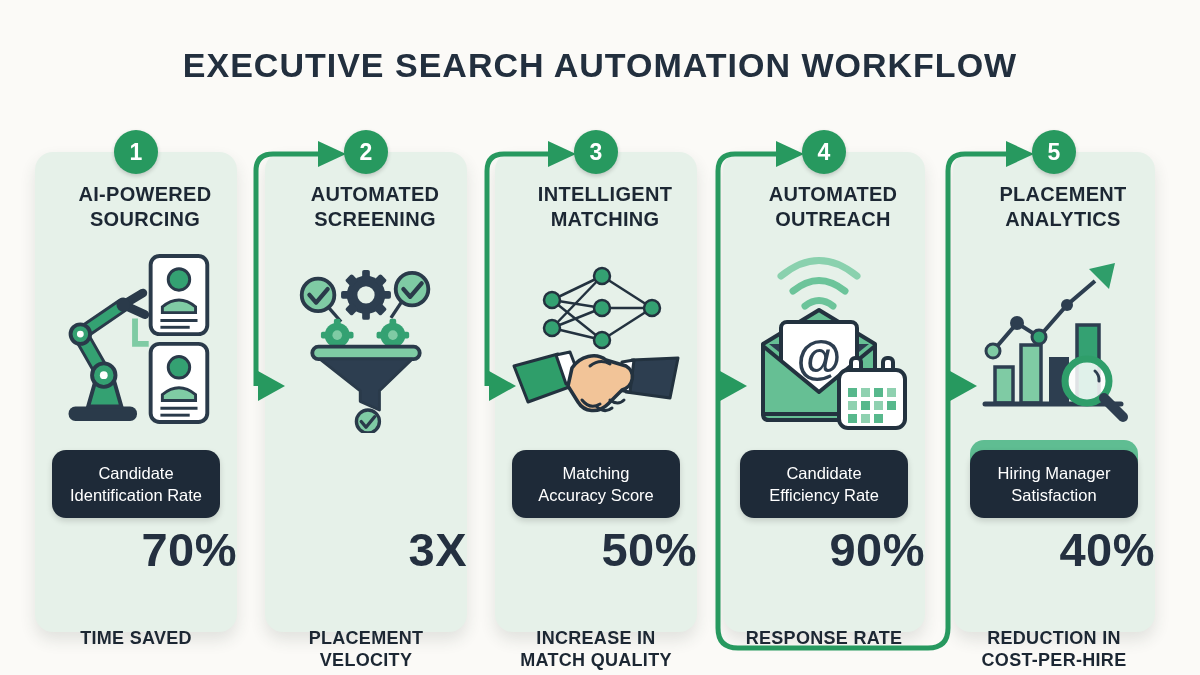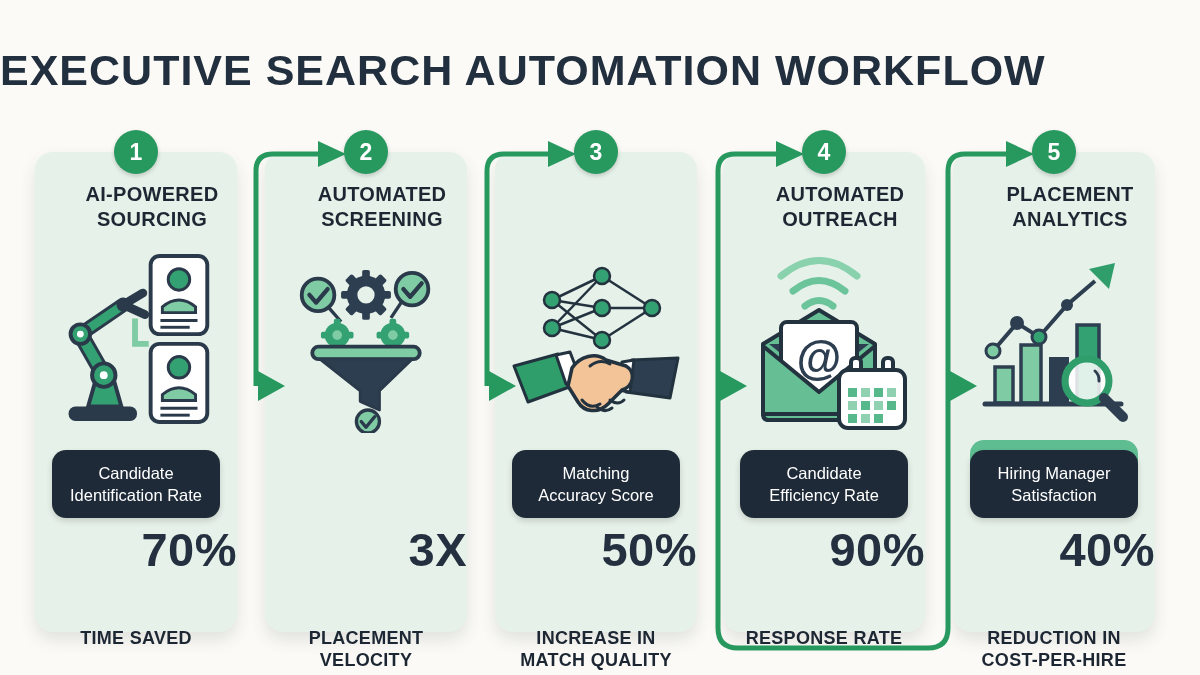--- a/index.html
+++ b/index.html
@@ -1,26 +1,26 @@
 <!DOCTYPE html>
 <html><head>
 <meta charset="utf-8">
 <style>
   html,body{margin:0;padding:0;}
   body{font-family:"Liberation Sans",sans-serif;background:#fbfaf7;}
   .stage{position:relative;width:1200px;height:675px;background:#fbfaf7;overflow:hidden;}
-  .main-title{position:absolute;top:46px;left:0;width:1200px;text-align:left;
-    font-size:43px;font-weight:bold;letter-spacing:1px;color:#222f3e;}
+  .main-title{position:absolute;top:46px;left:0;width:1200px;text-align:center;
+    font-size:34px;font-weight:bold;letter-spacing:1px;color:#222f3e;}
   .card{position:absolute;top:152px;width:202px;height:480px;background:#e6f1e9;
     border-radius:18px;box-shadow:0 8px 16px rgba(40,60,50,.12);}
   .badge{position:absolute;top:-22px;left:calc(50% - 22px);width:44px;height:44px;
     border-radius:50%;background:#27995f;color:#ffffff;font-size:23px;font-weight:bold;
     display:flex;align-items:center;justify-content:center;z-index:3;
     box-shadow:0 2px 4px rgba(0,0,0,.18);}
-  .card-title{position:absolute;top:30px;left:16px;width:100%;text-align:center;
+  .card-title{position:absolute;top:30px;left:9px;width:100%;text-align:center;
     font-size:20px;line-height:1.25;font-weight:bold;color:#1c2733;letter-spacing:.3px;}
   .icon-wrap{position:absolute;top:92px;left:0;width:100%;height:190px;
     display:flex;align-items:center;justify-content:center;}
   .metric-band{position:absolute;top:288px;left:17px;right:17px;height:42px;
     border-radius:14px;background:#5fbd92;}
   .metric-box{position:absolute;top:298px;left:17px;right:17px;min-height:50px;
     background:#1e2a38;border-radius:14px;color:#ffffff;font-size:16.5px;line-height:1.35;
     text-align:center;display:flex;align-items:center;justify-content:center;
     padding:9px 4px;box-shadow:0 3px 6px rgba(0,0,0,.15);}
   .stat-value{position:absolute;top:370px;left:0;width:100%;text-align:right;
@@ -128,20 +128,24 @@
     </div>
     <div class="stat-value">3X</div>
     <div class="stat-caption">
       <span>PLACEMENT</span><br>
       <span>VELOCITY</span>
     </div>
   </div>
 
   <div class="card" style="left:495px;">
     <div class="badge">3</div>
+    <div class="card-title">
+      <span>INTELLIGENT</span><br>
+      <span>MATCHING</span>
+    </div>
     <div class="icon-wrap">
       <svg width="172" height="178" viewBox="0 0 172 178">
         <g stroke="#23323f" stroke-width="2.5">
           <line x1="42" y1="50" x2="92" y2="26"></line>
             <line x1="42" y1="50" x2="92" y2="58"></line>
             <line x1="42" y1="50" x2="92" y2="90"></line>
           <line x1="42" y1="78" x2="92" y2="26"></line>
             <line x1="42" y1="78" x2="92" y2="58"></line>
             <line x1="42" y1="78" x2="92" y2="90"></line>
           <line x1="92" y1="26" x2="142" y2="58"></line>

